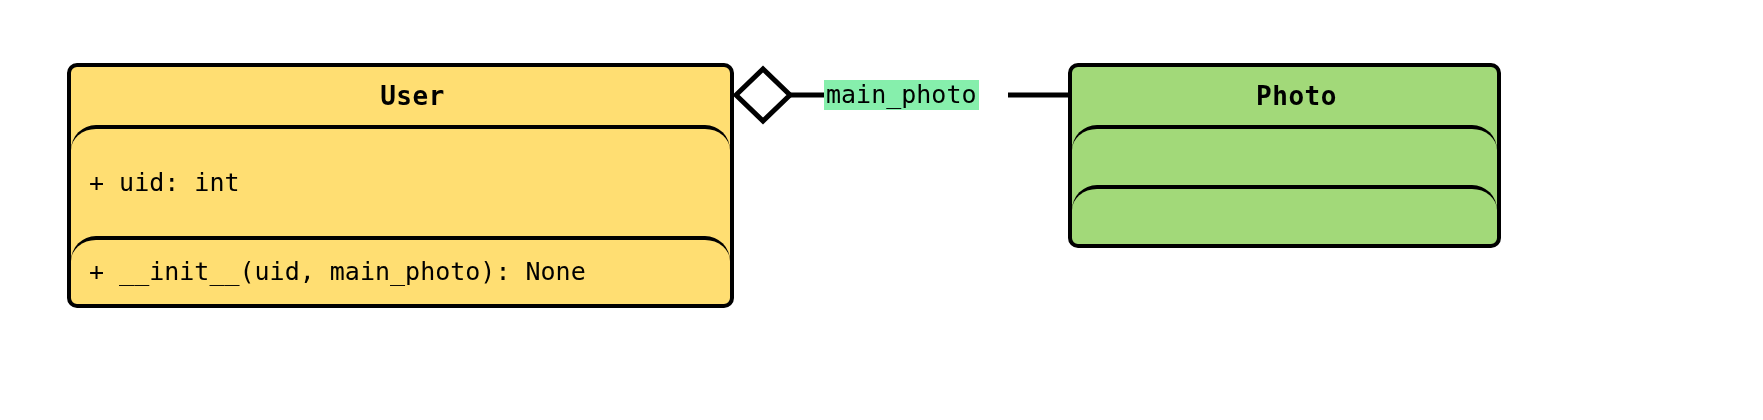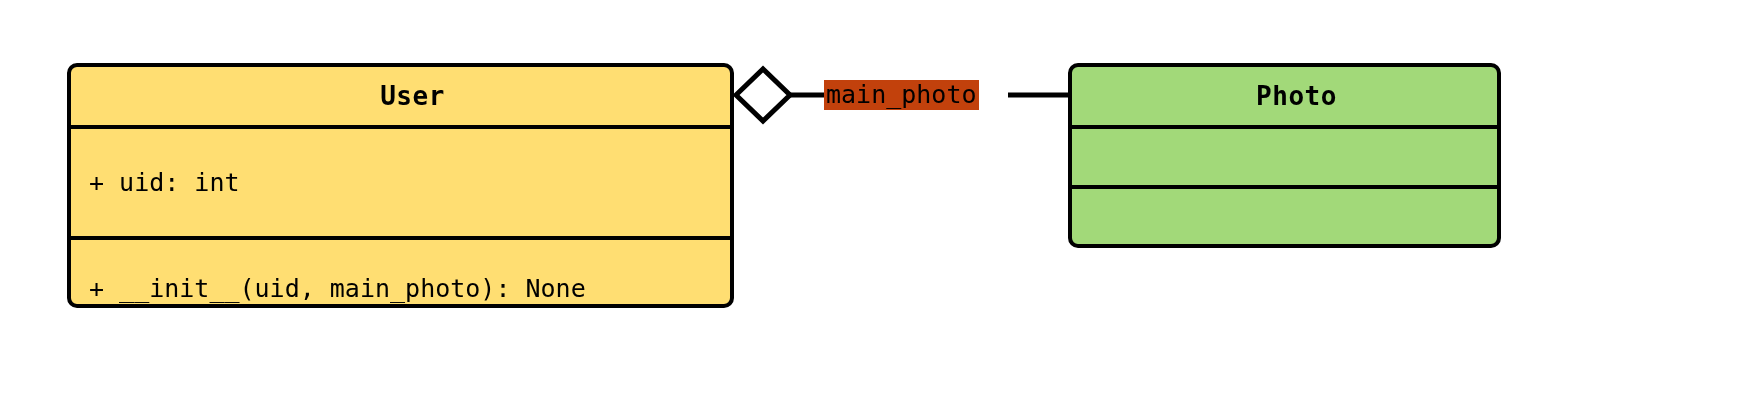--- a/index.html
+++ b/index.html
@@ -52,20 +52,21 @@
     font-size: 26px;
     letter-spacing: 0.5px;
     color: #000000;
   }
 
   .uml-members {
     display: flex;
     flex-direction: column;
     justify-content: center;
     padding: 0 18px;
+    border-radius: 25px;
   }
 
   .uml-member {
     font-size: 25px;
     line-height: 30px;
     color: #000000;
     white-space: pre;
   }
   .uml-member .type-ref {
     font-weight: bold;
@@ -74,21 +75,21 @@
   
   #user-class {
     left: 67px;
     top: 63px;
     width: 667px;
     height: 245px;
     background: #FFDE72;
   }
   #user-title-compartment   { height: 58px; }
   #user-attributes-compartment { height: 111px; }
-  #user-methods-compartment { flex: 1 1 auto; justify-content: flex-end; }
+  #user-methods-compartment { flex: 1 1 auto; }
 
   
   #photo-class {
     left: 1068px;
     top: 63px;
     width: 433px;
     height: 185px;
     background: #A2D979;
   }
   #photo-title-compartment      { height: 58px; }
@@ -105,21 +106,21 @@
     pointer-events: none;
   }
   #association-label {
     position: absolute;
     left: 824px;
     top: 80px;
     font-size: 25px;
     line-height: 30px;
     color: #000000;
     white-space: pre;
-    background: #c2410c;
+    background: #86efac;
     padding: 0 2px;
   }
 </style>
 </head>
 <body>
 
 <div id="diagram-canvas">
 
   <div class="uml-class" id="user-class">
     <div class="uml-compartment uml-title" id="user-title-compartment">User</div>

